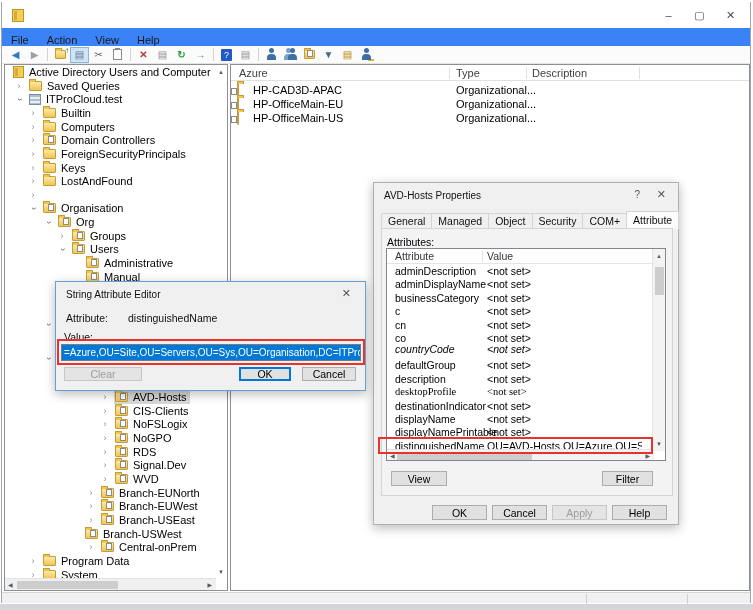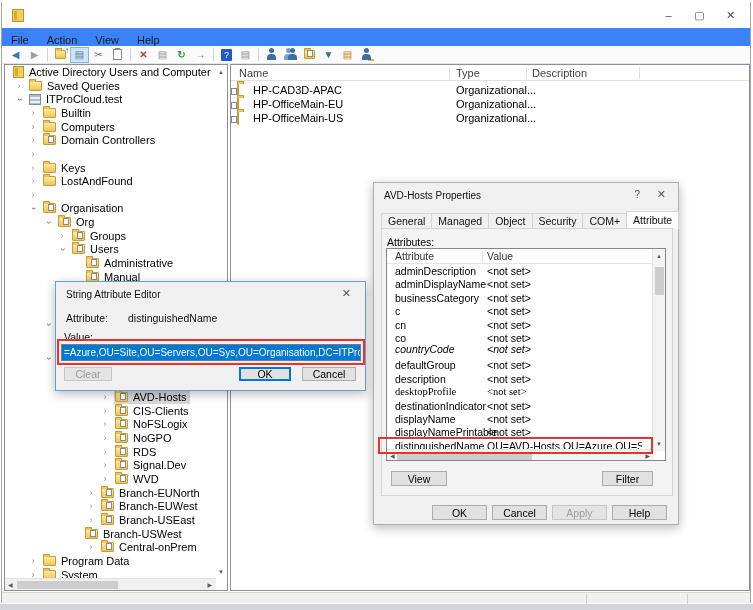--- a/index.html
+++ b/index.html
@@ -237,20 +237,24 @@
         </div>
         <div class="tree-row" style="top: 69px;">
           <span class="exp" style="left: 24px;">›</span>
           <span class="row-content" style="left: 37px;">
             <span class="fold ou"></span>
             <span class="tree-label">Domain Controllers</span>
           </span>
         </div>
         <div class="tree-row" style="top: 83px;">
           <span class="exp" style="left: 24px;">›</span>
+          <span class="row-content" style="left: 37px;">
+            <span class="fold"></span>
+            <span class="tree-label">ForeignSecurityPrincipals</span>
+          </span>
         </div>
         <div class="tree-row" style="top: 97px;">
           <span class="exp" style="left: 24px;">›</span>
           <span class="row-content" style="left: 37px;">
             <span class="fold"></span>
             <span class="tree-label">Keys</span>
           </span>
         </div>
         <div class="tree-row" style="top: 110px;">
           <span class="exp" style="left: 24px;">›</span>
@@ -419,21 +423,21 @@
     <span class="sb-arrow" style="right:3px;top:504px;">▼</span>
     <div class="hscroll" style="width:211px;">
       <span class="sb-arrow" style="left:3px;top:3px;">◀</span>
       <span class="sb-arrow" style="right:4px;top:3px;">▶</span>
       <span class="hthumb" style="left:12px;width:101px;"></span>
     </div>
   </div>
 
   <div class="list-pane">
     <div class="lv-head">
-      <span class="hlabel" style="left:8px;">Name</span>
+      <span class="hlabel" style="left:8px;">Azure</span>
       <span class="hlabel" style="left:225px;">Type</span>
       <span class="hlabel" style="left:301px;">Description</span>
       <span class="hdiv" style="left:218px;"></span>
       <span class="hdiv" style="left:295px;"></span>
       <span class="hdiv" style="left:408px;"></span>
     </div>
     <div id="list-rows">
         <div class="lv-row" style="top: 18px;">
           <span class="lv-ico"><span class="fold ou"></span></span>
           <span class="lv-name">HP-CAD3D-APAC</span>
@@ -562,17 +566,17 @@
   <div class="dialog strdlg">
     <span class="dlg-title">String Attribute Editor</span>
     <span class="dlg-x" style="right:14px;">✕</span>
     <span class="fld-label" style="left:10px;top:30px;">Attribute:</span>
     <span class="fld-label" style="left:72px;top:30px;">distinguishedName</span>
     <span class="fld-label" style="left:8px;top:49px;">Value:</span>
     <div class="strfield">
       <span class="strsel" style="background: rgb(0, 120, 215);">=Azure,OU=Site,OU=Servers,OU=Sys,OU=Organisation,DC=ITProCloud,DC=test</span>
     </div>
     <div class="annot" style="left: 1px; top: 57px; width: 308px; height: 26px; border-color: rgb(232, 50, 45);"></div>
-    <div class="btn disabled" style="left:8px;top:85px;width:48px;height:14px;line-height:13px;">Clear</div>
+    <div class="btn disabled" style="left:8px;top:85px;width:78px;height:14px;line-height:13px;">Clear</div>
     <div class="btn focus" style="left:183px;top:85px;width:52px;height:14px;line-height:13px;">OK</div>
     <div class="btn" style="left:246px;top:85px;width:54px;height:14px;line-height:13px;">Cancel</div>
   </div>
 </div>
 
 </body></html>

